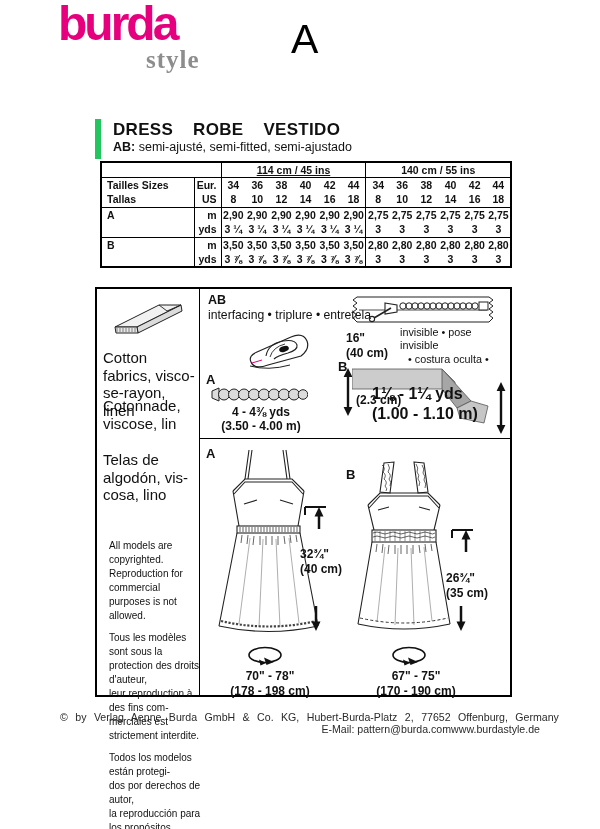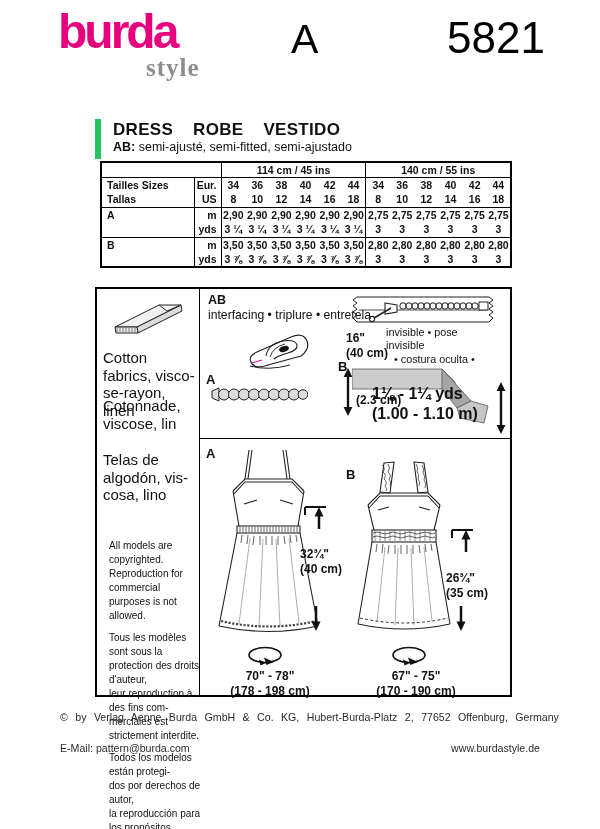--- a/index.html
+++ b/index.html
@@ -1,58 +1,58 @@
 <!DOCTYPE html>
 <html><head>
 <meta charset="utf-8">
 <style>
   * { margin:0; padding:0; box-sizing:border-box; }
   body { background:#e9e9e9; font-family:"Liberation Sans", sans-serif; }
   .sheet { position:relative; width:600px; height:829px; background:#ffffff; margin:0 auto; overflow:hidden; color:#111; }
 
   
-  .logo { position:absolute; left:58px; top:8px; width:180px; height:80px; }
+  .logo { position:absolute; left:58px; top:0; width:180px; height:80px; }
   .logo-main { font-weight:700; font-size:48px; letter-spacing:-3px; color:#e6007e; line-height:1; }
   .logo-sub { position:absolute; left:88px; top:46px; font-family:"Liberation Serif", serif; font-weight:700; font-size:25px; color:#8d8d8d; letter-spacing:1px; }
   .view-letter { position:absolute; left:291px; top:16px; font-size:41px; color:#000; }
   .pattern-number { position:absolute; left:447px; top:13px; font-size:44px; color:#000; letter-spacing:0px; }
 
   
   .title-block { position:absolute; left:95px; top:119px; width:417px; border-left:6px solid #22c55e; padding:1px 0 5px 12px; }
   .garment-title { font-size:17px; font-weight:700; word-spacing:15px; letter-spacing:0.3px; }
   .fit-line { font-size:12.5px; margin-top:0; }
   .fit-line b { font-weight:700; }
 
   
   .size-table { position:absolute; left:100px; top:161px; width:412px; border-collapse:collapse; table-layout:fixed; border:2.5px solid #000; font-size:10.5px; font-weight:700; }
   .size-table td { height:15px; text-align:center; padding:0; white-space:nowrap; overflow:hidden; }
   .size-table td.lbl { text-align:left; padding-left:5px; }
   .size-table td.unit { text-align:right; padding-right:4px; border-left:1.2px solid #000; }
   .size-table td.n-first { border-left:1.2px solid #000; }
   .size-table td.n-mid { border-left:1.9px solid #000; }
   .size-table tr.rt td { border-top:1.3px solid #000; }
-  .size-table td.g1 { border-left:1.2px solid #000; }
+  .size-table td.g1 { border-left:1.2px solid #000;text-decoration:underline; }
   .size-table td.g2 { border-left:1.9px solid #000; }
 
   
   .main-box { position:absolute; left:95px; top:287px; width:417px; height:410px; border:2px solid #000; }
   .left-col { position:absolute; left:0; top:0; bottom:0; width:103px; border-right:1.5px solid #000; }
   .fabric-icon { position:absolute; left:8px; top:6px; }
   .fab-text { position:absolute; left:6px; width:95px; font-size:15px; line-height:1.18; white-space:pre-line; }
   .fab-en { top:60px; } .fab-fr { top:108px; } .fab-es { top:162px; }
   .copyright { position:absolute; left:12px; top:250px; width:95px; font-size:10px; font-weight:400; line-height:1.4; }
   .copyright p { white-space:pre-line; margin-bottom:8px; }
 
   .notions { position:absolute; left:103px; top:0; right:0; height:150px; border-bottom:1.5px solid #000; }
   .ab-label { position:absolute; left:8px; top:4px; font-size:12.5px; font-weight:700; }
   .interfacing-line { position:absolute; left:8px; top:19px; font-size:12.2px; }
   .iron-icon { position:absolute; left:46px; top:40px; }
   .zipper-icon { position:absolute; left:147px; top:5px; }
   .zip-length { position:absolute; left:146px; top:42px; font-size:12px; font-weight:700; line-height:1.25; }
-  .zip-desc { position:absolute; left:186px; top:37px; width:112px; font-size:10.8px; line-height:1.25; }
+  .zip-desc { position:absolute; left:200px; top:37px; width:112px; font-size:10.8px; line-height:1.25; }
   .zip-desc .l2 { padding-left:8px; }
   .trim-label { position:absolute; left:6px; top:83px; font-size:13px; font-weight:700; }
   .bead-trim-icon { position:absolute; left:10px; top:97px; }
   .trim-text { position:absolute; left:12px; top:116px; width:98px; text-align:center; font-size:12px; font-weight:700; line-height:1.2; }
   .trim-arrow { position:absolute; left:141px; top:78px; }
   .trim-width { position:absolute; left:156px; top:88px; font-size:12px; font-weight:700; line-height:1.3; }
   .ribbon-label { position:absolute; left:138px; top:70px; font-size:13px; font-weight:700; }
   .ribbon-icon { position:absolute; left:152px; top:72px; }
   .ribbon-text { position:absolute; left:156px; top:95px; font-size:16px; font-weight:700; line-height:1.25;margin-left:16px; }
   .ribbon-arrow { position:absolute; left:294px; top:92px; }
@@ -69,35 +69,34 @@
   .dress-b { position:absolute; left:153px; top:21px; }
   .b-corner-arrow { position:absolute; left:249px; top:87px; }
   .b-length { position:absolute; left:246px; top:132px; font-size:12px; font-weight:700; line-height:1.25; }
   .b-down-arrow { position:absolute; left:255px; top:165px; }
   .b-ellipse { position:absolute; left:190px; top:206px; }
   .b-hem { position:absolute; left:145px; top:230px; width:142px; text-align:center; font-size:12px; font-weight:700; line-height:1.25; }
 
   
   .footer { position:absolute; left:60px; top:711px; width:480px; font-size:10.6px; color:#2a2a2a; }
   .footer-line1 { word-spacing:4.5px; white-space:nowrap; }
-  .footer-line2 { display:flex; justify-content:space-between; margin-top:19px; }
+  .footer-line2 { display:flex; justify-content:flex-end; margin-top:0; }
 
   svg { display:block; }
 </style>
 </head>
 <body>
 
 <div class="sheet">
 
   <div class="logo">
     <div class="logo-main">burda</div>
     <div class="logo-sub">style</div>
   </div>
   <div class="view-letter">A</div>
-  <div class="pattern-number">5821</div>
 
   <div class="title-block">
     <div class="garment-title">DRESS ROBE VESTIDO</div>
     <div class="fit-line"><b>AB:</b><span> semi-ajusté, semi-fitted, semi-ajustado</span></div>
   </div>
 
   <table class="size-table">
     <colgroup>
         <col style="width:93px">
         <col style="width:27px">
@@ -301,20 +300,24 @@
               <circle cx="34" cy="8.5" r="5.5"></circle>
             <circle cx="44" cy="8.5" r="5.5"></circle>
               <circle cx="54" cy="8.5" r="5.5"></circle>
               <circle cx="64" cy="8.5" r="5.5"></circle>
             <circle cx="74" cy="8.5" r="5.5"></circle>
               <circle cx="84" cy="8.5" r="5.5"></circle>
               <circle cx="93" cy="8.5" r="4.8"></circle>
           </g>
         </svg>
       </span>
+      <div class="trim-text">
+        <div>4 - 4⅜ yds</div>
+        <div>(3.50 - 4.00 m)</div>
+      </div>
       <span class="trim-arrow">
         <svg width="14" height="50" viewBox="0 0 14 50">
           <line x1="7" y1="7" x2="7" y2="43" stroke="#111" stroke-width="2.4"></line>
           <polygon points="7,1 2.6,10 11.4,10" fill="#111"></polygon>
           <polygon points="7,49 2.6,40 11.4,40" fill="#111"></polygon>
         </svg>
       </span>
       <div class="trim-width">
         <div>1"</div>
         <div>(2.3 cm)</div>

